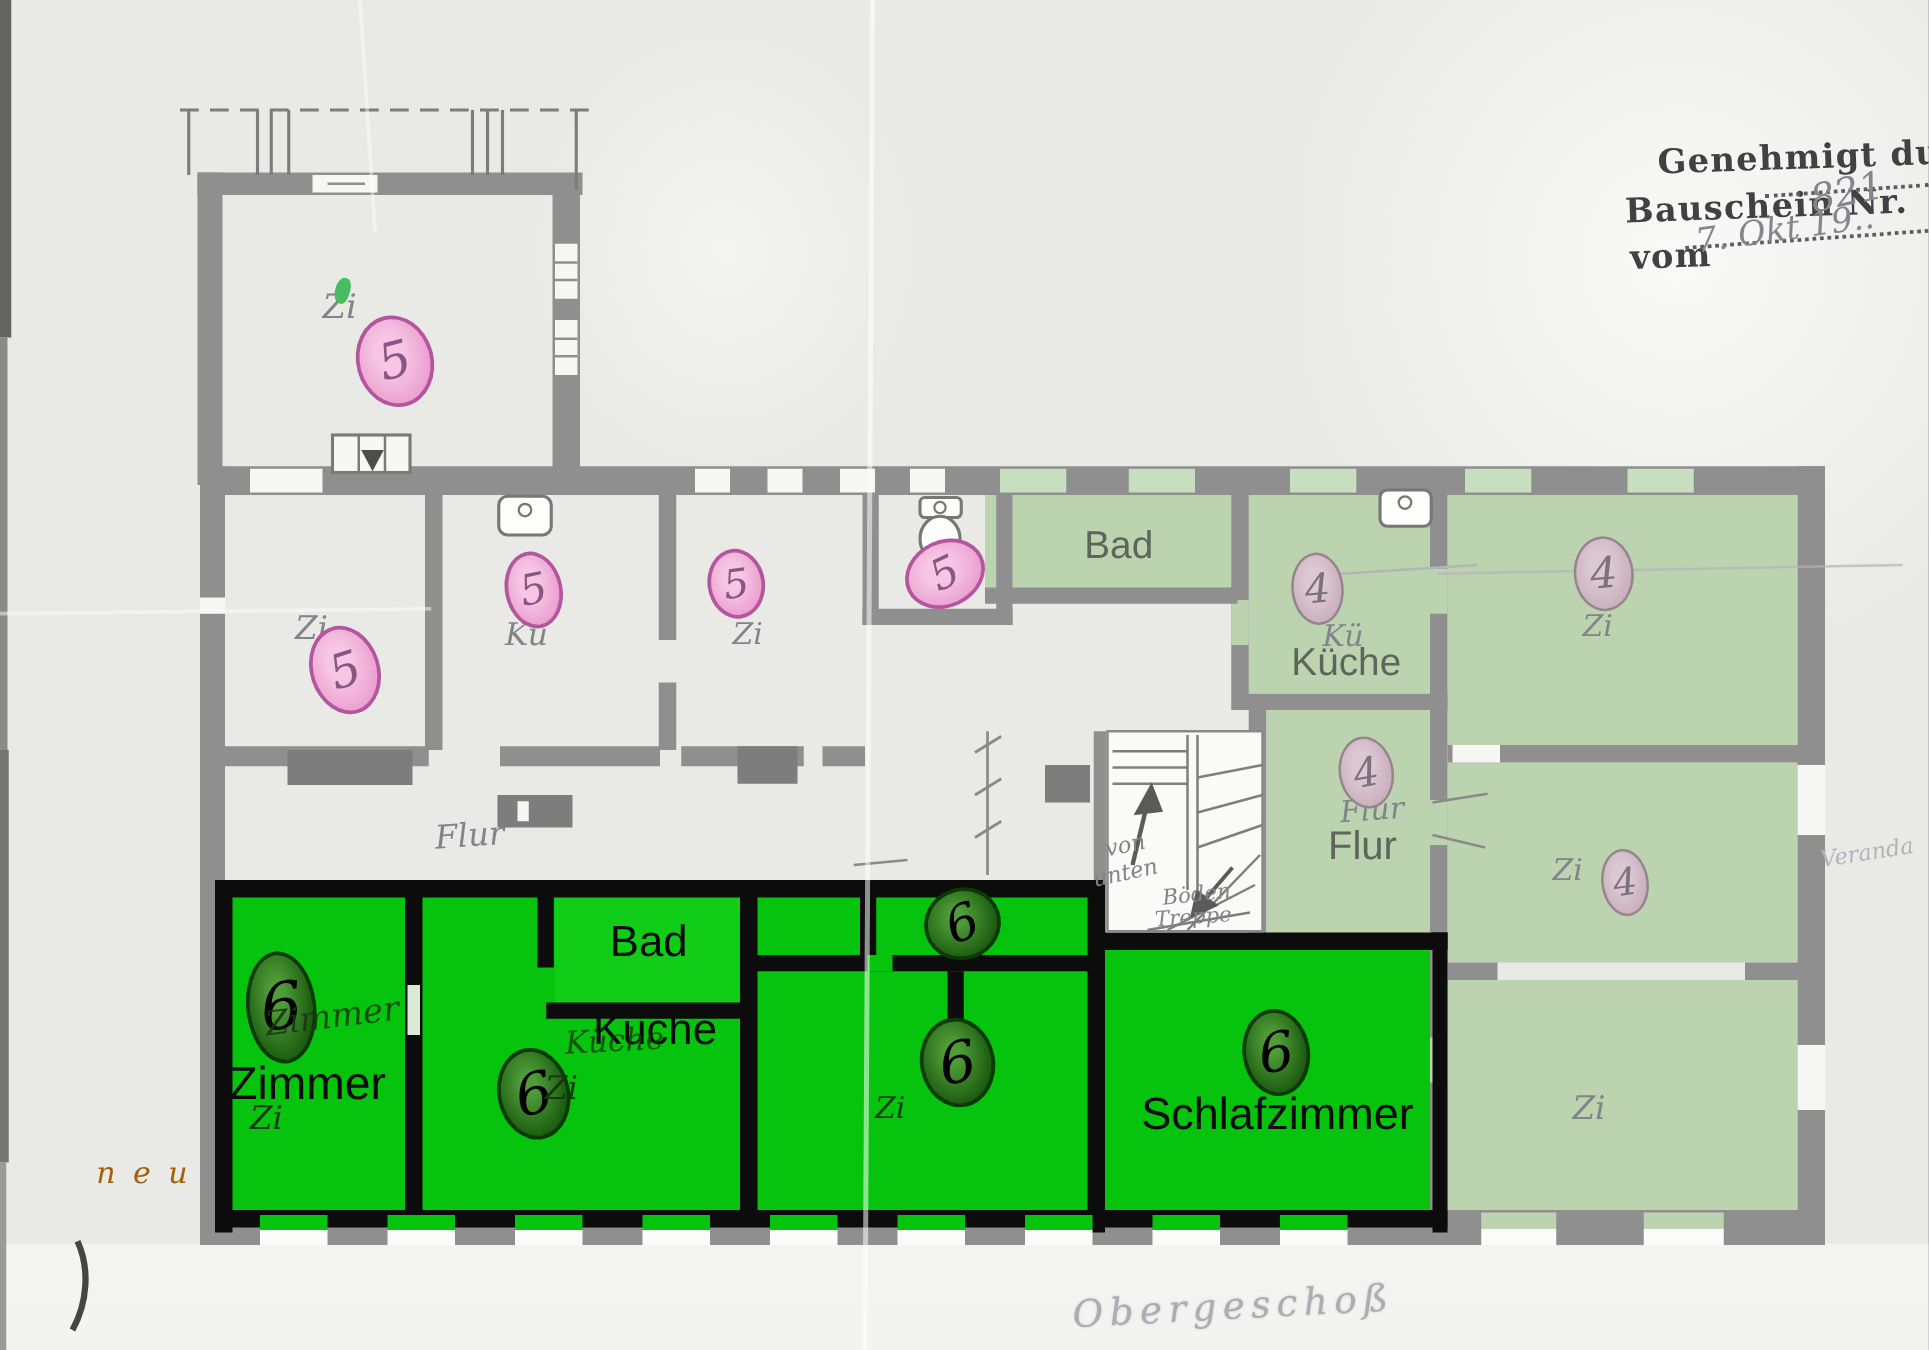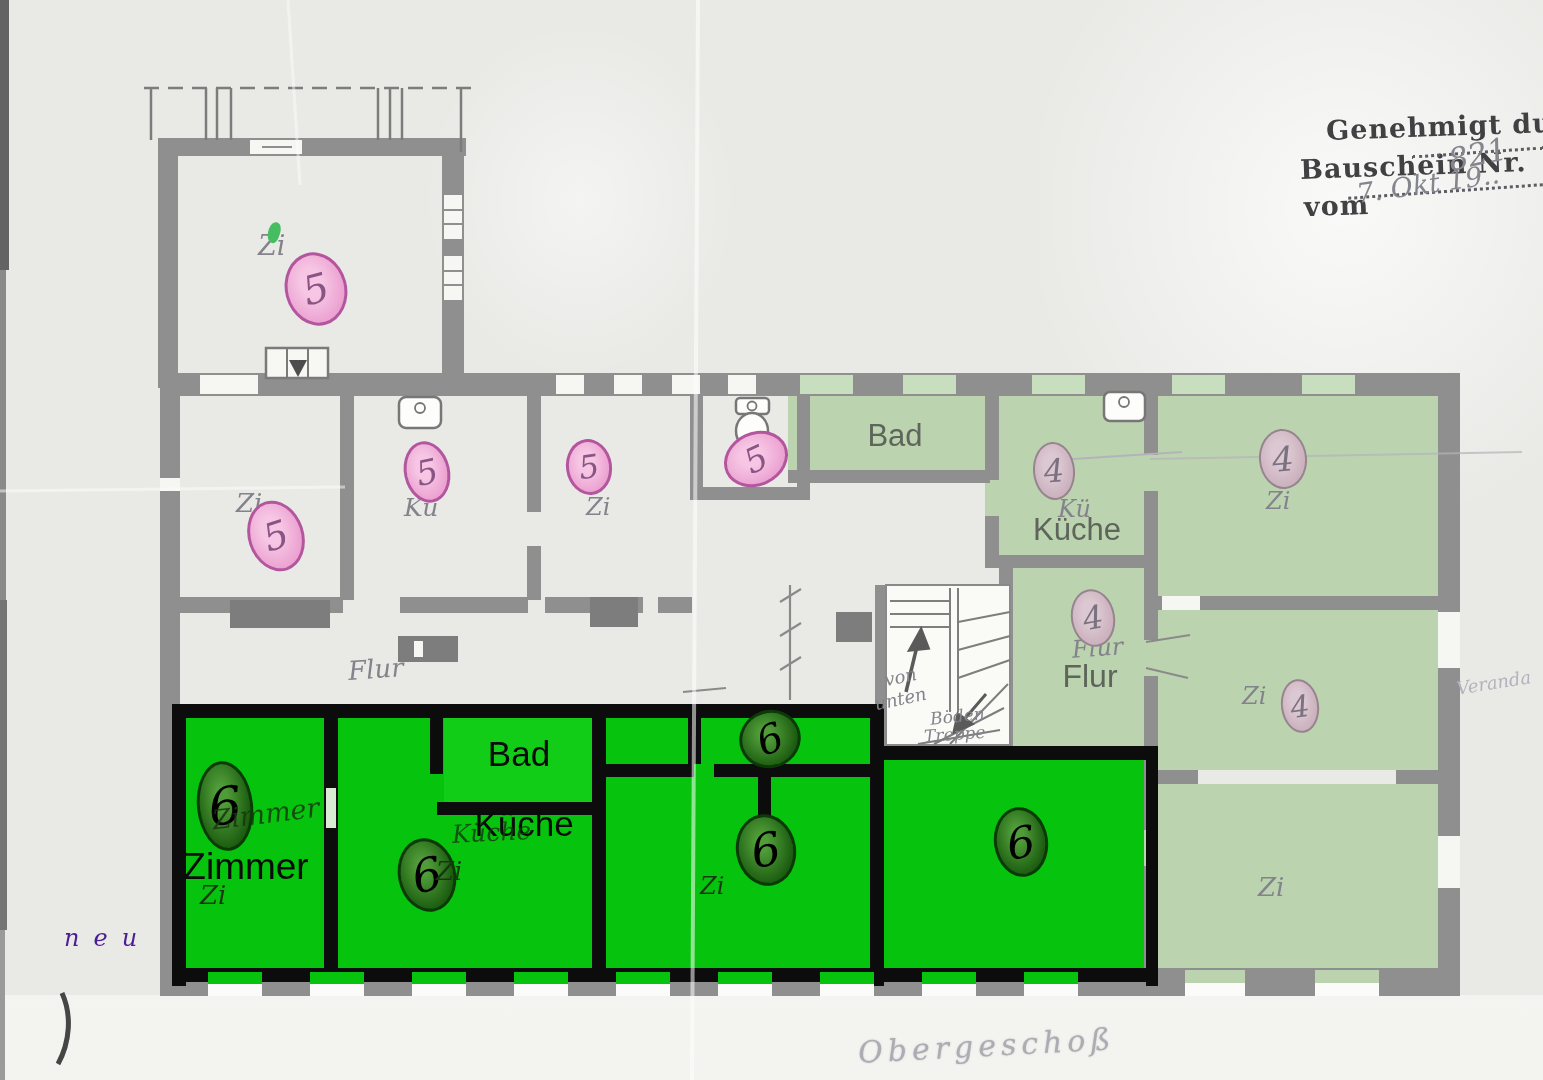--- a/index.html
+++ b/index.html
@@ -309,18 +309,19 @@
   <div class="badge green6" style="left:739px;top:710px;width:62px;height:58px;font-size:40px;transform:rotate(-20deg)">
       <span>6</span>
     </div>
   <div class="badge green6" style="left:736px;top:814px;width:60px;height:72px;font-size:46px;transform:rotate(-10deg)">
       <span>6</span>
     </div>
   <div class="hand dark" style="left:700px;top:872px;font-size:24px">Zi</div>
   <div class="badge green6" style="left:994px;top:807px;width:54px;height:70px;font-size:44px;transform:rotate(-8deg)">
       <span>6</span>
     </div>
-
-  <div class="hand" style="left:64px;top:924px;font-size:24px;letter-spacing:14px;color:#4c1d95">neu</div>
+  <div class="lbl" style="left:884px;top:872px;width:276px;font-size:36px">Schlafzimmer</div>
+
+  <div class="hand" style="left:77px;top:924px;font-size:24px;letter-spacing:14px;color:#a16207">neu</div>
   <div class="hand" style="left:1456px;top:672px;font-size:18px;transform:rotate(-9deg);color:#b2b2bc">Veranda</div>
   <div class="hand" style="left:858px;top:1028px;font-size:30px;letter-spacing:5px;transform:rotate(-3deg);color:#acacb2;text-shadow:0 0 2px #c6c6cc">Obergeschoß</div>
 
 </div>
 
 </body></html>

